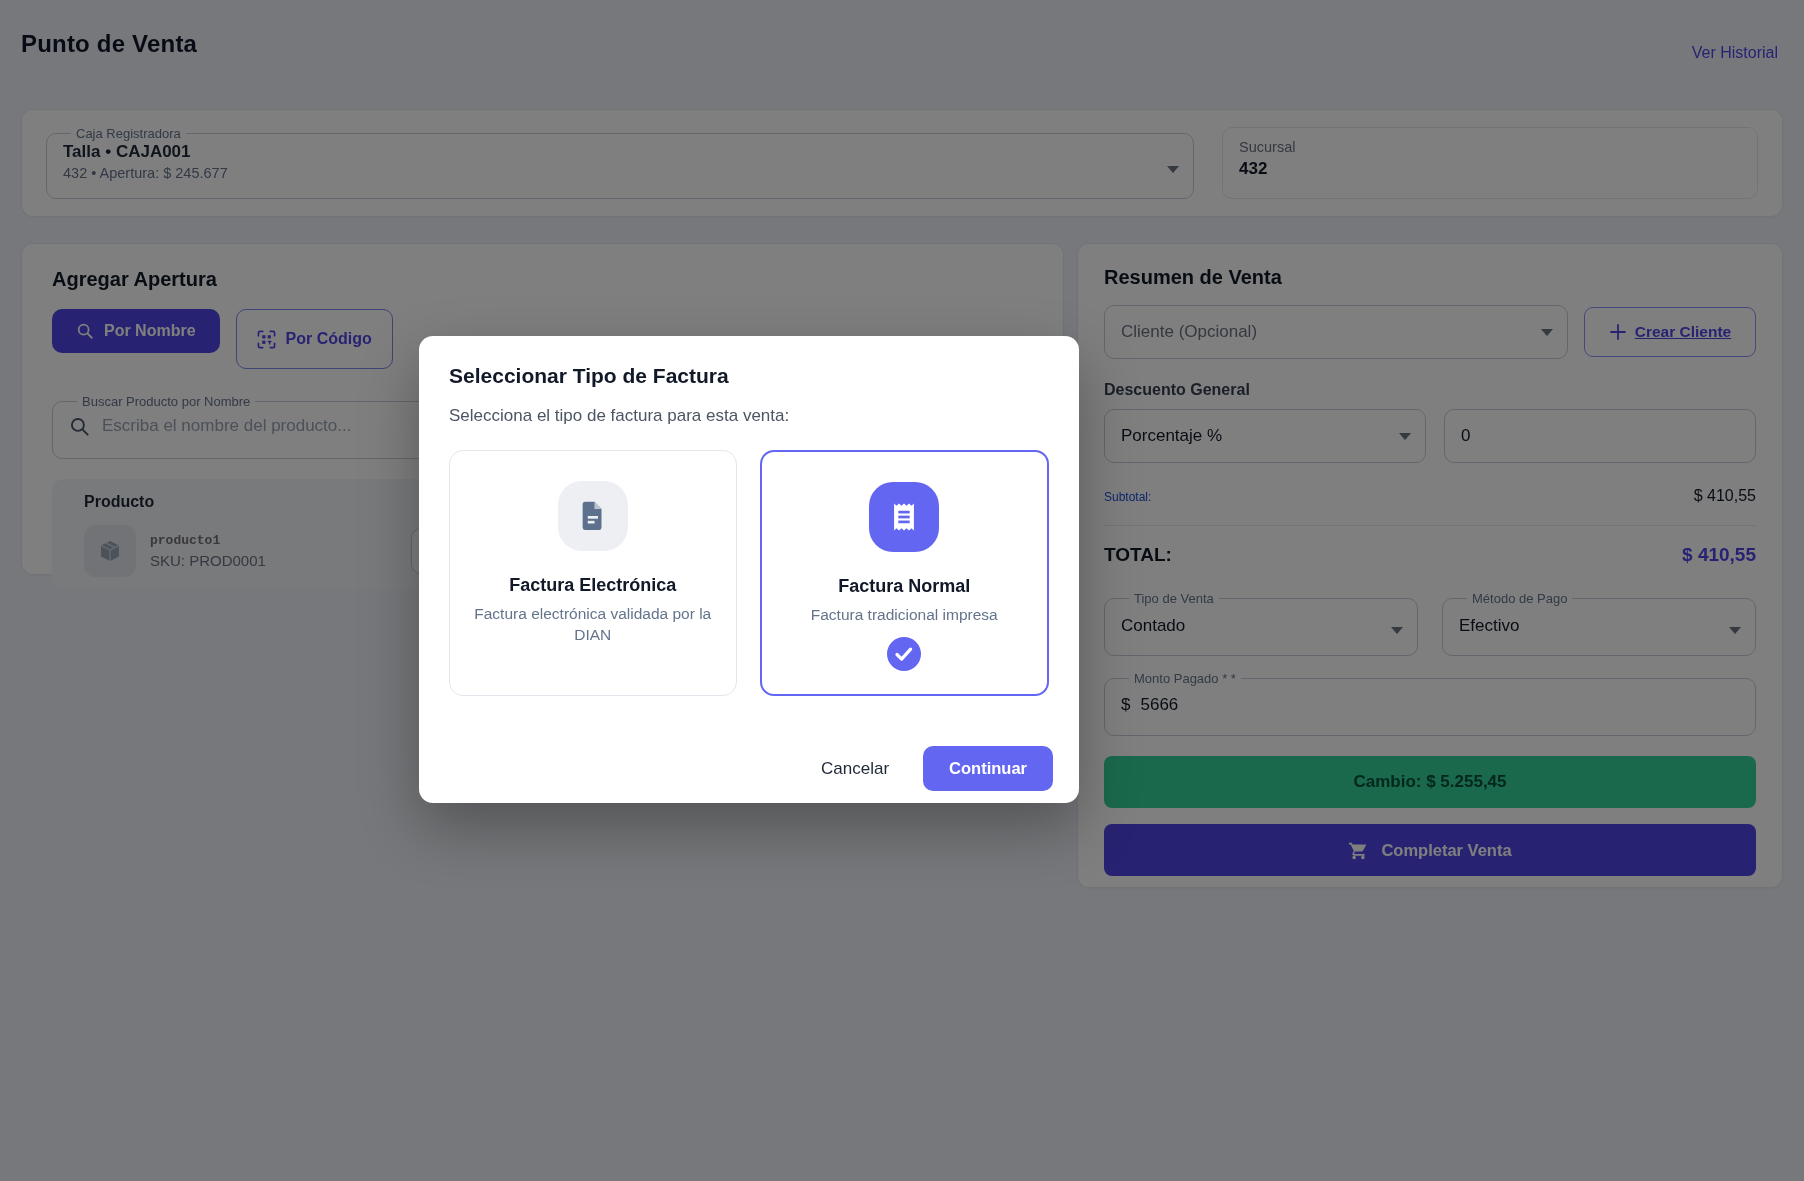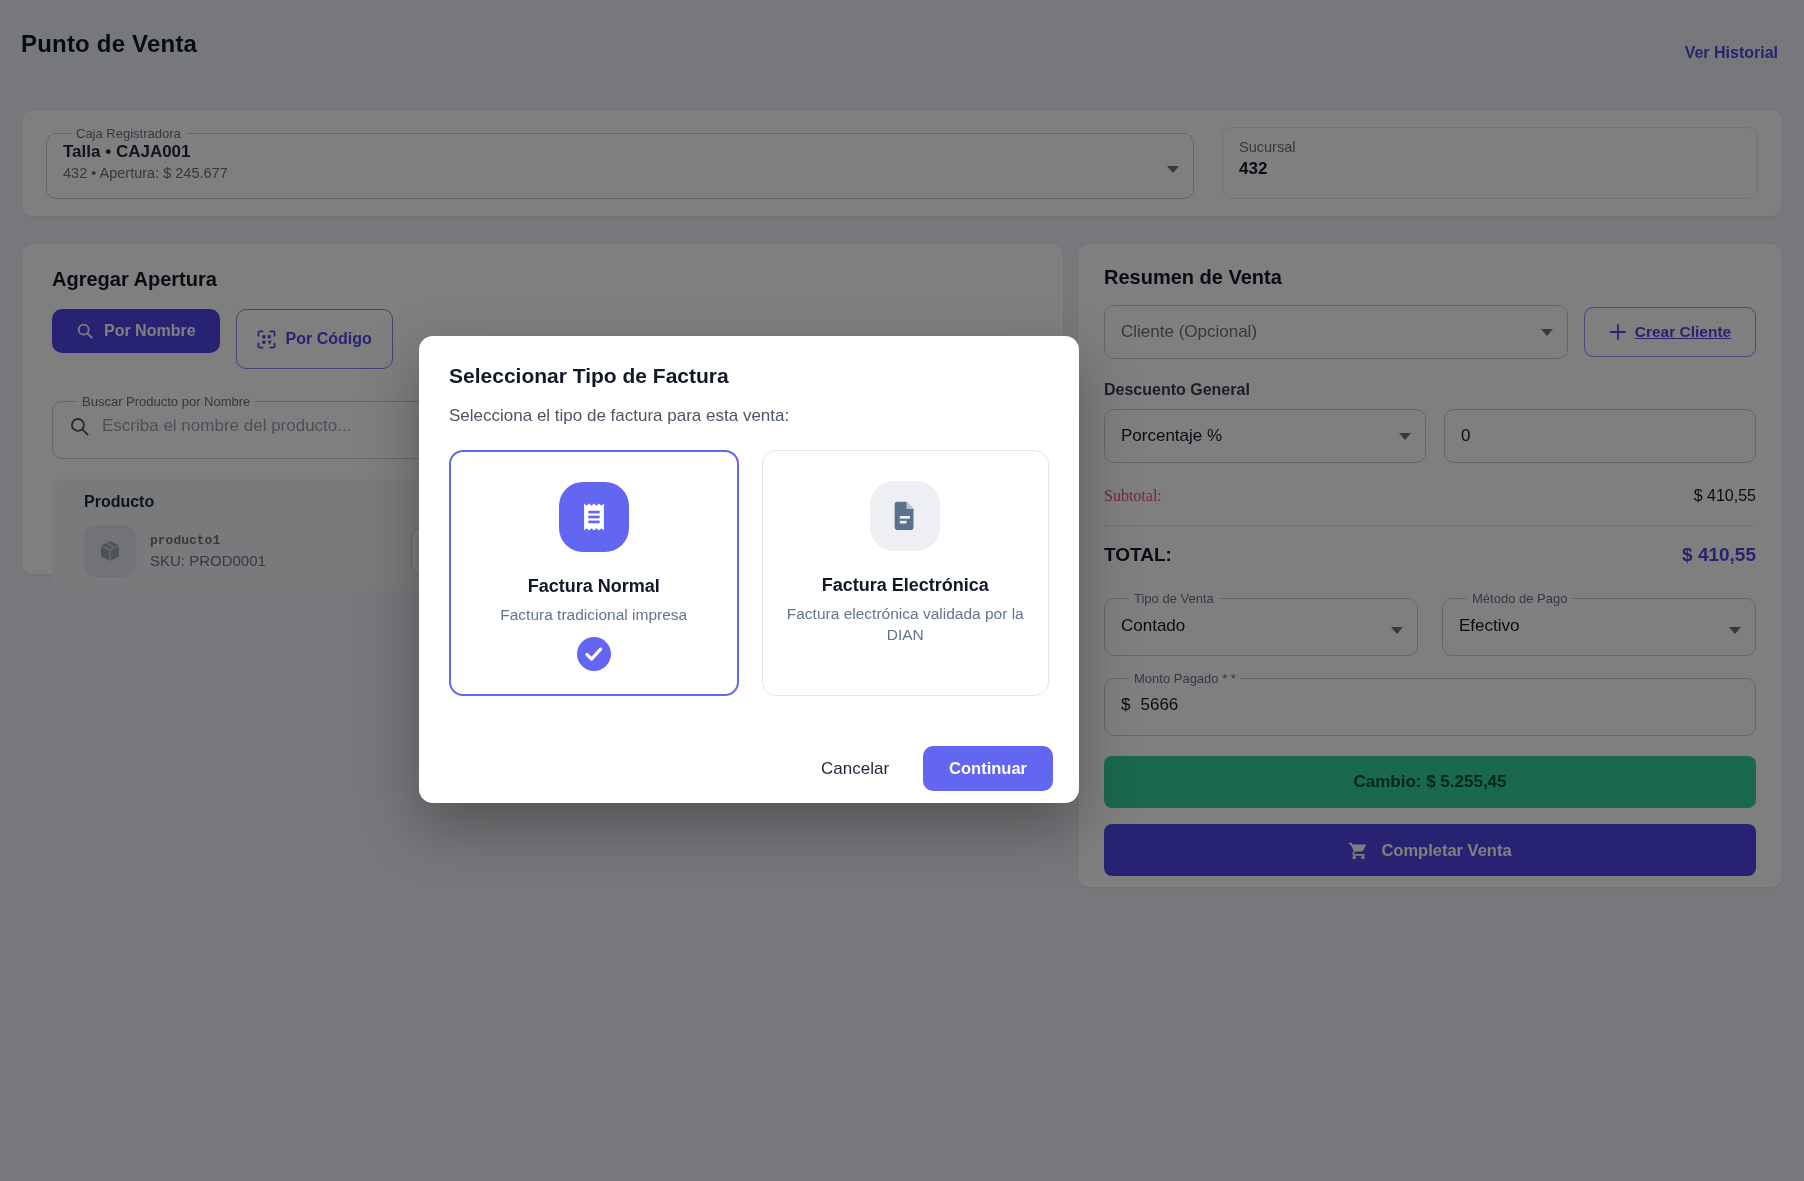--- a/index.html
+++ b/index.html
@@ -7,21 +7,21 @@
   body {
     position:relative;
     font-family:"Liberation Sans", sans-serif;
     background:#eef1f6;
     color:#111827;
     overflow:hidden;
   }
   
   .page { position:absolute; inset:0; }
   .page-title { position:absolute; left:21px; top:30px; font-size:24px; font-weight:700; color:#0f172a; letter-spacing:.2px; }
-  .history-link { position:absolute; right:26px; top:44px; font-size:16px; font-weight:700; color:#4f46e5; cursor:pointer; }
+  .history-link { position:absolute; right:26px; top:44px; font-size:16px; font-weight:400; color:#4f46e5; cursor:pointer; }
 
   .card { background:#fff; border:1px solid #e3e8ef; border-radius:12px; box-shadow:0 1px 2px rgba(15,23,42,.04); }
 
   
   .register-card { position:absolute; left:21px; top:109px; width:1762px; height:108px; display:flex; align-items:center; gap:28px; padding:0 24px; }
   fieldset.mfield { border:1px solid #c6cedb; border-radius:10px; position:relative; background:transparent; }
   fieldset.mfield legend { font-size:13px; color:#64748b; padding:0 5px; margin-left:8px; line-height:1; }
   .register-select { width:1148px; height:72px; padding:2px 40px 8px 16px; cursor:pointer; }
   .register-select .val { font-size:17px; font-weight:600; color:#1e293b; }
   .register-select .sub { font-size:14.5px; color:#64748b; margin-top:3px; }
@@ -60,21 +60,21 @@
   .select-box .placeholder { font-size:17px; color:#6b7280; }
   .select-box .value { font-size:17px; color:#111827; }
   .client-select { flex:1; }
   .create-client-btn { width:172px; height:50px; border:1px solid #8a93f2; border-radius:9px; background:#fff; color:#4f46e5; font-size:15.5px; font-weight:600; display:flex; align-items:center; justify-content:center; gap:8px; cursor:pointer; font-family:inherit;text-decoration:underline; }
   .discount-label { margin-top:22px; font-size:16px; font-weight:600; color:#374151; }
   .discount-row { display:flex; gap:18px; margin-top:10px; }
   .discount-select { width:322px; }
   .text-input { flex:1; height:54px; border:1px solid #c6cedb; border-radius:10px; padding:0 16px; font-size:17px; color:#111827; font-family:inherit; background:#fff; }
   .totals-row { display:flex; justify-content:space-between; align-items:baseline; }
   .subtotal-row { margin-top:24px; }
-  .subtotal-row .l { font-size:16px; color:#ec4899;font-family:Liberation Serif, serif; }
+  .subtotal-row .l { font-size:12px; color:#1d4ed8; }
   .subtotal-row .r { font-size:16px; color:#111827; }
   .divider { height:1px; background:#e5e9f0; margin-top:20px; }
   .total-row { margin-top:18px; }
   .total-row .l { font-size:19px; font-weight:700; color:#111827; }
   .total-row .r { font-size:19px; font-weight:700; color:#4f46e5; }
   .pay-row { display:flex; gap:24px; margin-top:26px; }
   .pay-field { flex:1; height:64px; padding:0 40px 0 16px; display:flex; align-items:center; position:relative; cursor:pointer; }
   .pay-field .value { font-size:17px; color:#111827; margin-top:-8px; }
   .amount-field { margin-top:16px; height:64px; padding:0 16px; display:flex; align-items:center; }
   .amount-inner { display:flex; align-items:center; gap:10px; margin-top:-10px; width:100%; }
@@ -263,48 +263,48 @@
   </div>
 </div>
 
 <div class="backdrop"></div>
 
 <div class="modal">
   <div class="modal-title">Seleccionar Tipo de Factura</div>
   <div class="modal-subtitle">Selecciona el tipo de factura para esta venta:</div>
 
   <div class="options-row">
+    <div class="option-card plain">
+      <div class="option-icon gray">
+        <svg width="34" height="34" viewBox="0 0 24 24">
+          <path d="M6.5 2h6.5l5 5v13a1.8 1.8 0 0 1-1.8 1.8H6.5A1.8 1.8 0 0 1 4.7 20V3.8A1.8 1.8 0 0 1 6.5 2z" fill="#5d708c"></path>
+          <polygon points="13,2 18,7 13,7" fill="#b9c3d2"></polygon>
+          <rect x="8.3" y="12" width="7.2" height="1.9" fill="#edeff3"></rect>
+            <rect x="8.3" y="15.4" width="4.8" height="1.9" fill="#edeff3"></rect>
+        </svg>
+      </div>
+      <div class="option-title">Factura Electrónica</div>
+      <div class="option-desc">Factura electrónica validada por la DIAN</div>
+    </div>
+
     <div class="option-card selected">
       <div class="option-icon indigo">
         <svg width="34" height="34" viewBox="0 0 24 24">
           <polygon points="5,2.5 6.75,4 8.5,2.5 10.25,4 12,2.5 13.75,4 15.5,2.5 17.25,4 19,2.5 19,21.5 17.25,20 15.5,21.5 13.75,20 12,21.5 10.25,20 8.5,21.5 6.75,20 5,21.5" fill="#ffffff"></polygon>
           <rect x="8" y="7.6" width="8" height="1.9" fill="#6366f1"></rect>
             <rect x="8" y="11.05" width="8" height="1.9" fill="#6366f1"></rect>
             <rect x="8" y="14.5" width="8" height="1.9" fill="#6366f1"></rect>
         </svg>
       </div>
       <div class="option-title">Factura Normal</div>
       <div class="option-desc">Factura tradicional impresa</div>
       <svg class="option-check" width="36" height="36" viewBox="0 0 36 36">
           <circle cx="18" cy="18" r="17" fill="#6366f1"></circle>
           <path d="M11 18.5l4.6 4.6 9-10" stroke="#fff" stroke-width="3.2" fill="none" stroke-linecap="round" stroke-linejoin="round"></path>
         </svg>
     </div>
-
-    <div class="option-card plain">
-      <div class="option-icon gray">
-        <svg width="34" height="34" viewBox="0 0 24 24">
-          <path d="M6.5 2h6.5l5 5v13a1.8 1.8 0 0 1-1.8 1.8H6.5A1.8 1.8 0 0 1 4.7 20V3.8A1.8 1.8 0 0 1 6.5 2z" fill="#5d708c"></path>
-          <polygon points="13,2 18,7 13,7" fill="#b9c3d2"></polygon>
-          <rect x="8.3" y="12" width="7.2" height="1.9" fill="#edeff3"></rect>
-            <rect x="8.3" y="15.4" width="4.8" height="1.9" fill="#edeff3"></rect>
-        </svg>
-      </div>
-      <div class="option-title">Factura Electrónica</div>
-      <div class="option-desc">Factura electrónica validada por la DIAN</div>
-    </div>
   </div>
 
   <div class="modal-footer">
     <button class="cancel-btn">Cancelar</button>
     <button class="continue-btn">Continuar</button>
   </div>
 </div>
 
 </body></html>

